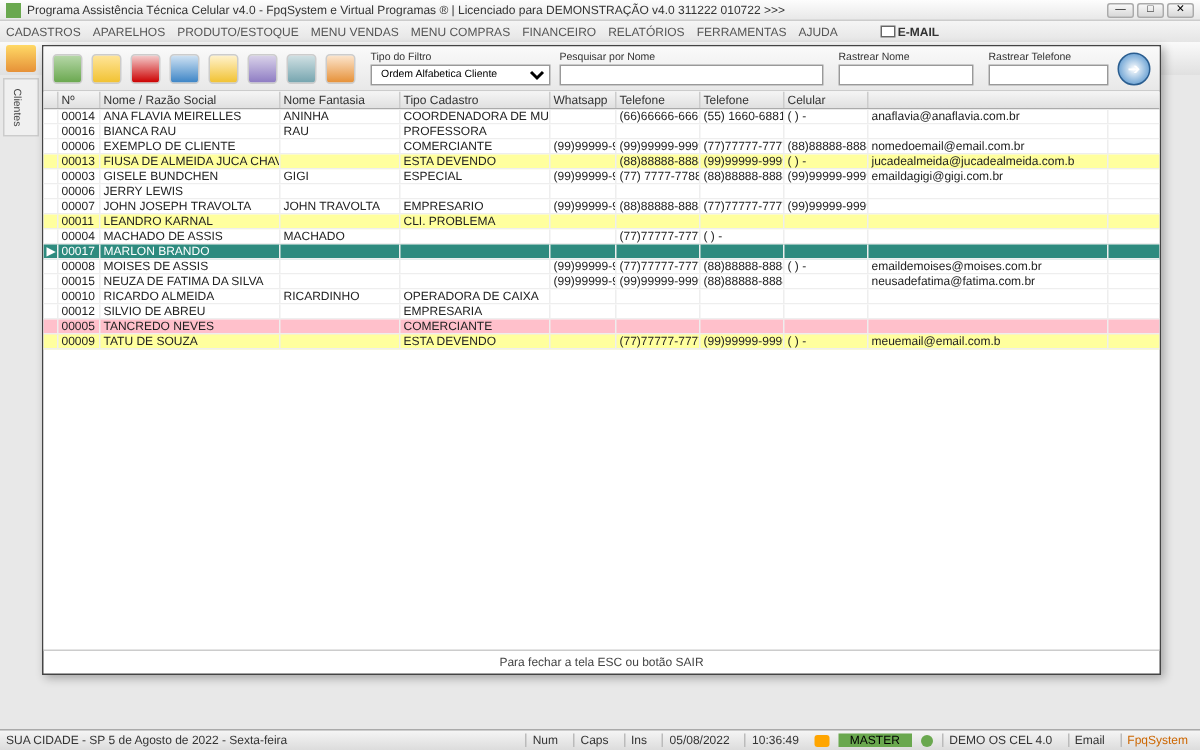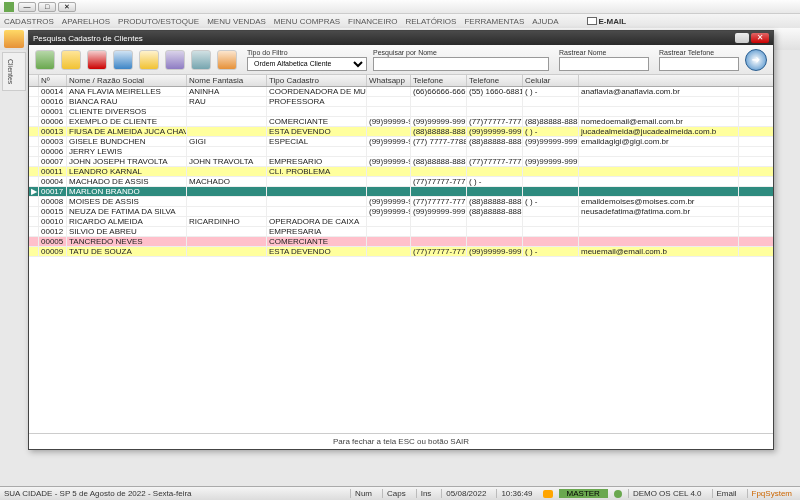--- a/index.html
+++ b/index.html
@@ -46,20 +46,21 @@
 .sb-spacer{flex:1;}
 .sb-box{padding:0 4px;border-left:1px solid #bbb;}
 .sb-green{background:#6aa84f;color:#000;padding:0 8px;}
 .sb-orange{color:#cc6600;}
 </style>
 </head>
 <body>
 
 <div class="titlebar">
   <div class="titlebar-icon"></div>
+  <div class="titlebar-text">Programa Assistência Técnica Celular v4.0 - FpqSystem e Virtual Programas ® | Licenciado para  DEMONSTRAÇÃO v4.0 311222 010722 &gt;&gt;&gt;</div>
   <div class="win-controls">
     <div class="win-btn">—</div>
     <div class="win-btn">□</div>
     <div class="win-btn">✕</div>
   </div>
 </div>
 
 <div class="menubar">
   <span>CADASTROS</span>
   <span>APARELHOS</span>
@@ -94,25 +95,20 @@
   <div class="tb-icon tb2"></div>
   <div class="tb-icon tb1"></div>
   <div class="tb-icon tb3"></div>
 </div>
 
 <div class="sidebar">
   <div class="sidebar-tab">Clientes</div>
 </div>
 
 <div class="modal">
-  <div class="modal-title">
-    <span class="modal-title-text">Pesquisa Cadastro de Clientes</span>
-    <div class="modal-min"></div>
-    <div class="modal-close">✕</div>
-  </div>
   <div class="modal-toolbar">
     <div class="m-btn m-add"></div>
     <div class="m-btn m-edit"></div>
     <div class="m-btn m-del"></div>
     <div class="m-btn m-refresh"></div>
     <div class="m-btn m-copy"></div>
     <div class="m-btn m-report"></div>
     <div class="m-btn m-print"></div>
     <div class="m-btn m-mail"></div>
     <div class="filter-group">
@@ -157,32 +153,20 @@
           <div class="c-tel2">(55) 1660-6881</div>
           <div class="c-cel">( )  -</div>
           <div class="c-email">anaflavia@anaflavia.com.br</div>
         </div>
         <div class="row row-white">
           <div class="arrow-cell"></div>
           <div class="c-n">00016</div>
           <div class="c-razao">BIANCA RAU</div>
           <div class="c-fant">RAU</div>
           <div class="c-tipo">PROFESSORA</div>
-          <div class="c-wa"></div>
-          <div class="c-tel1"></div>
-          <div class="c-tel2"></div>
-          <div class="c-cel"></div>
-          <div class="c-email"></div>
-        </div>
-        <div class="row row-white">
-          <div class="arrow-cell"></div>
-          <div class="c-n">00001</div>
-          <div class="c-razao">CLIENTE DIVERSOS</div>
-          <div class="c-fant"></div>
-          <div class="c-tipo"></div>
           <div class="c-wa"></div>
           <div class="c-tel1"></div>
           <div class="c-tel2"></div>
           <div class="c-cel"></div>
           <div class="c-email"></div>
         </div>
         <div class="row row-white">
           <div class="arrow-cell"></div>
           <div class="c-n">00006</div>
           <div class="c-razao">EXEMPLO DE CLIENTE</div>

